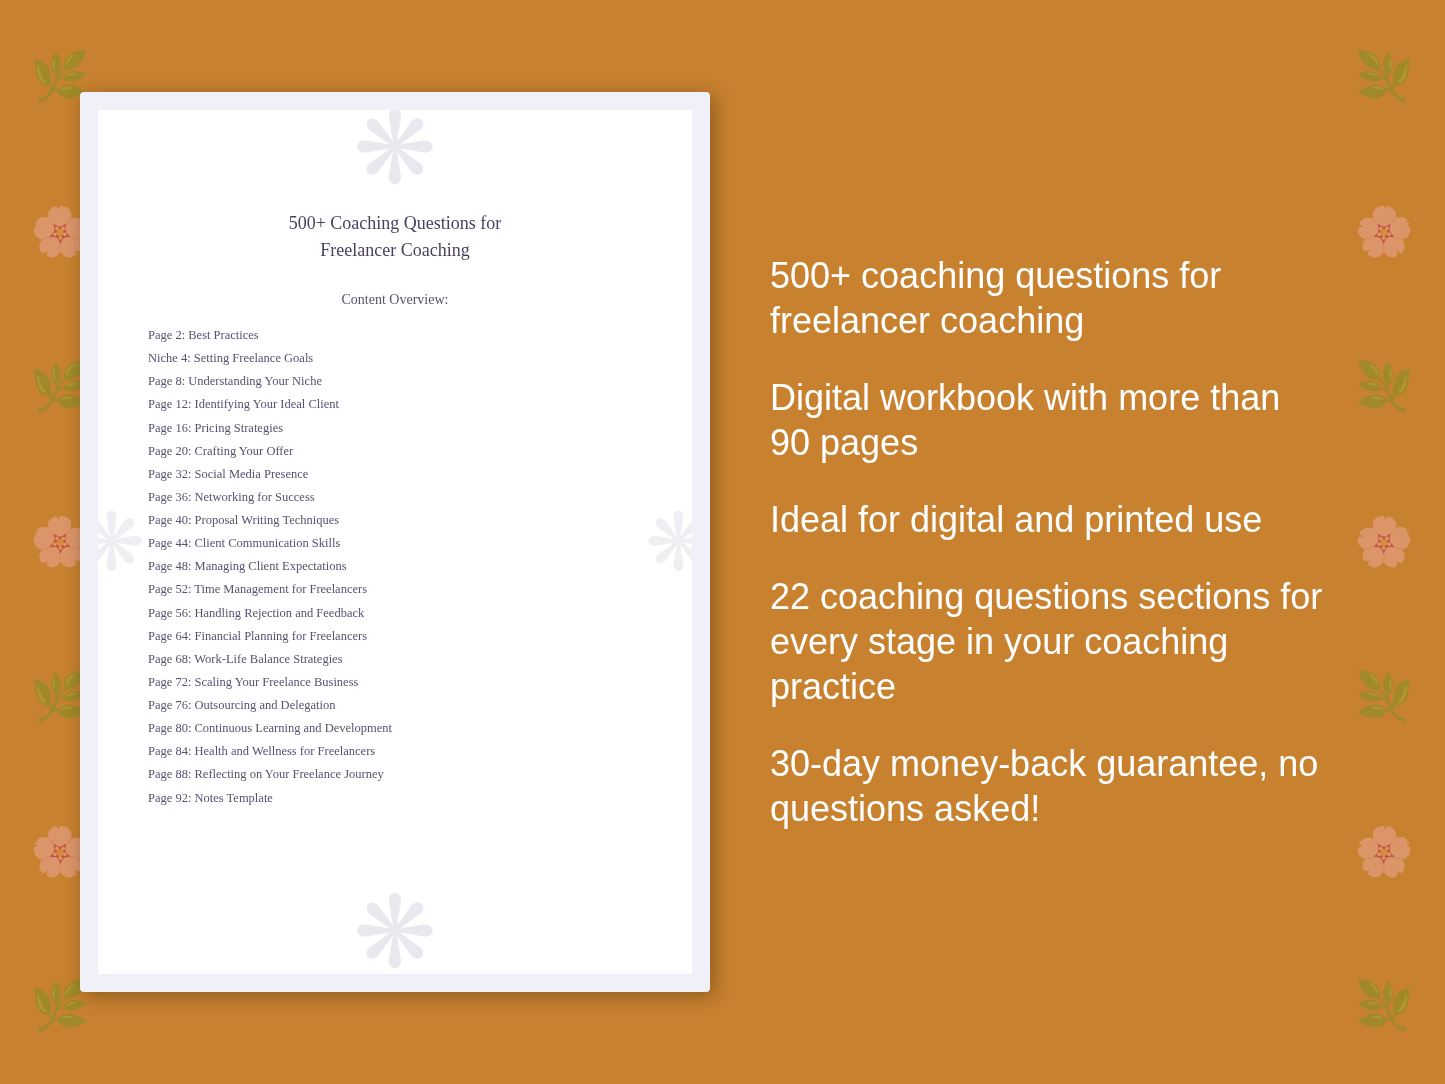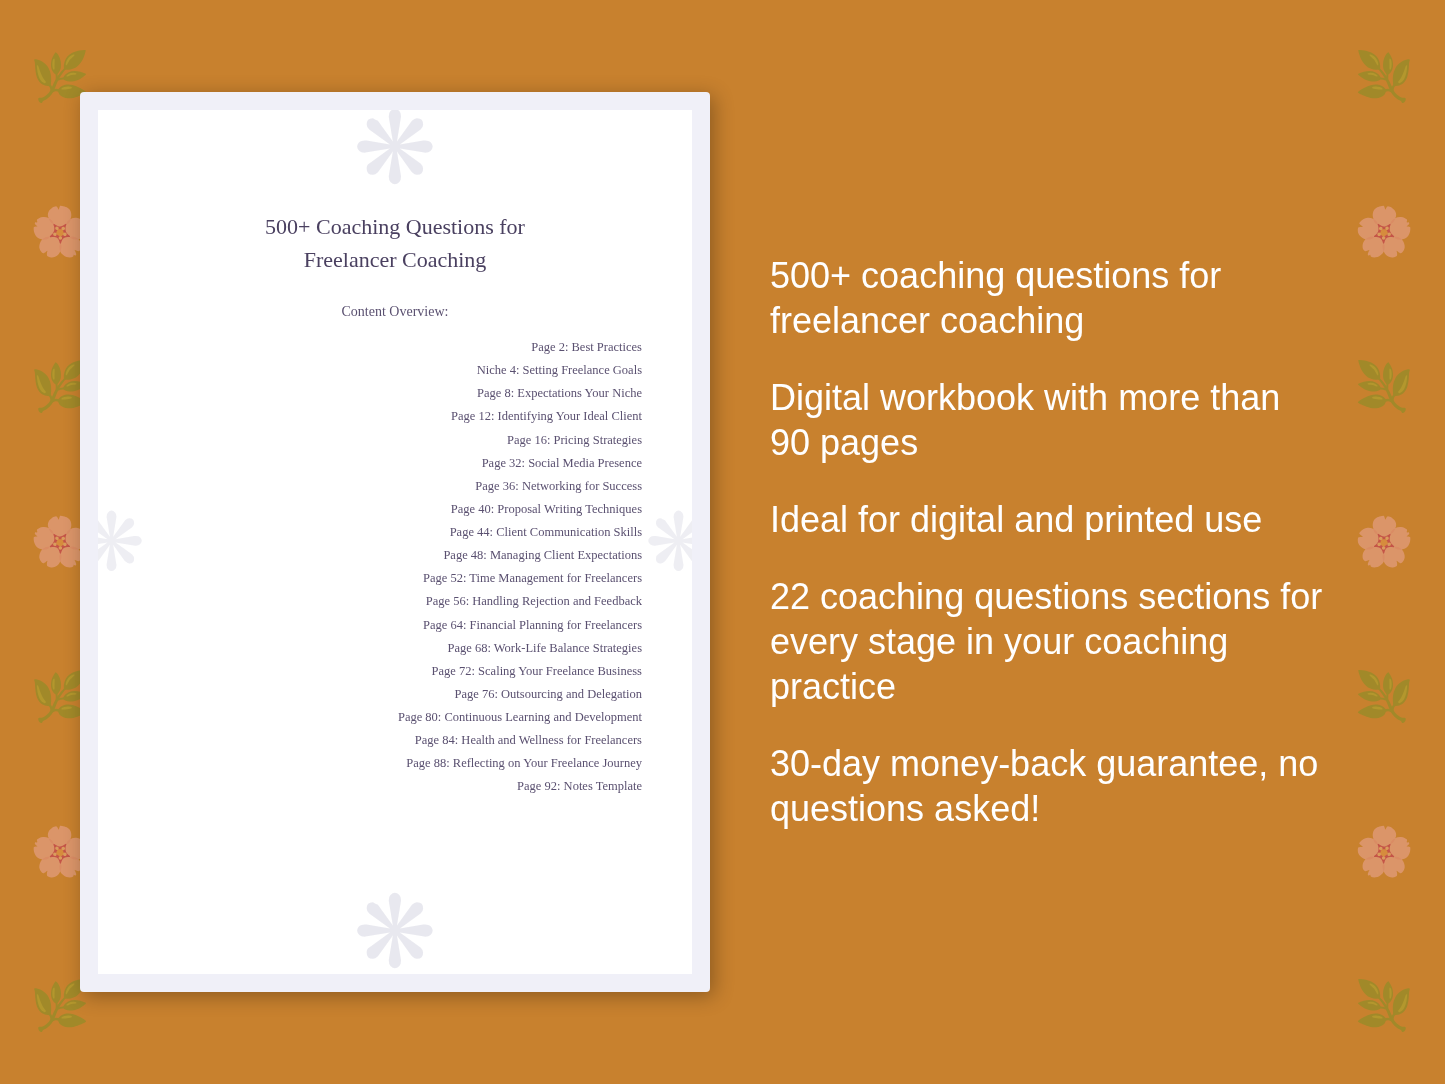--- a/index.html
+++ b/index.html
@@ -125,40 +125,39 @@
       transform: translateY(-50%);
       font-size: 80px;
       color: #c8c8d8;
       opacity: 0.3;
       pointer-events: none;
     }
 
     .doc-title {
       text-align: center;
       color: #4a4060;
-      font-size: 22px;
+      font-size: 18px;
       font-weight: normal;
       line-height: 1.5;
       margin-top: 60px;
       margin-bottom: 28px;
       font-family: Georgia, serif;
     }
 
     .doc-subtitle-section {
       color: #5a5070;
       font-size: 14px;
       margin-bottom: 16px;
       font-family: Georgia, serif;
       text-align: center;
     }
 
     .toc-list {
       list-style: none;
       flex: 1;
-      text-align: right;
     }
 
     .toc-item {
       color: #5a5070;
       font-size: 12.5px;
       line-height: 1.85;
       font-family: Georgia, serif;
     }
 
     
@@ -216,23 +215,24 @@
       <div class="doc-title">
         <span>500+ Coaching Questions for</span><br>
         <span>Freelancer Coaching</span>
       </div>
 
       <div class="doc-subtitle-section">Content Overview:</div>
 
       <ul class="toc-list">
       <li class="toc-item">Page  2:  Best Practices</li>
           <li class="toc-item">Niche  4:  Setting Freelance Goals</li>
-          <li class="toc-item">Page  8:  Expectations Your Niche</li>
+          <li class="toc-item">Page  8:  Understanding Your Niche</li>
           <li class="toc-item">Page 12:  Identifying Your Ideal Client</li>
           <li class="toc-item">Page 16:  Pricing Strategies</li>
+          <li class="toc-item">Page 20:  Crafting Your Offer</li>
           <li class="toc-item">Page 32:  Social Media Presence</li>
           <li class="toc-item">Page 36:  Networking for Success</li>
           <li class="toc-item">Page 40:  Proposal Writing Techniques</li>
           <li class="toc-item">Page 44:  Client Communication Skills</li>
           <li class="toc-item">Page 48:  Managing Client Expectations</li>
           <li class="toc-item">Page 52:  Time Management for Freelancers</li>
           <li class="toc-item">Page 56:  Handling Rejection and Feedback</li>
           <li class="toc-item">Page 64:  Financial Planning for Freelancers</li>
           <li class="toc-item">Page 68:  Work-Life Balance Strategies</li>
           <li class="toc-item">Page 72:  Scaling Your Freelance Business</li>

